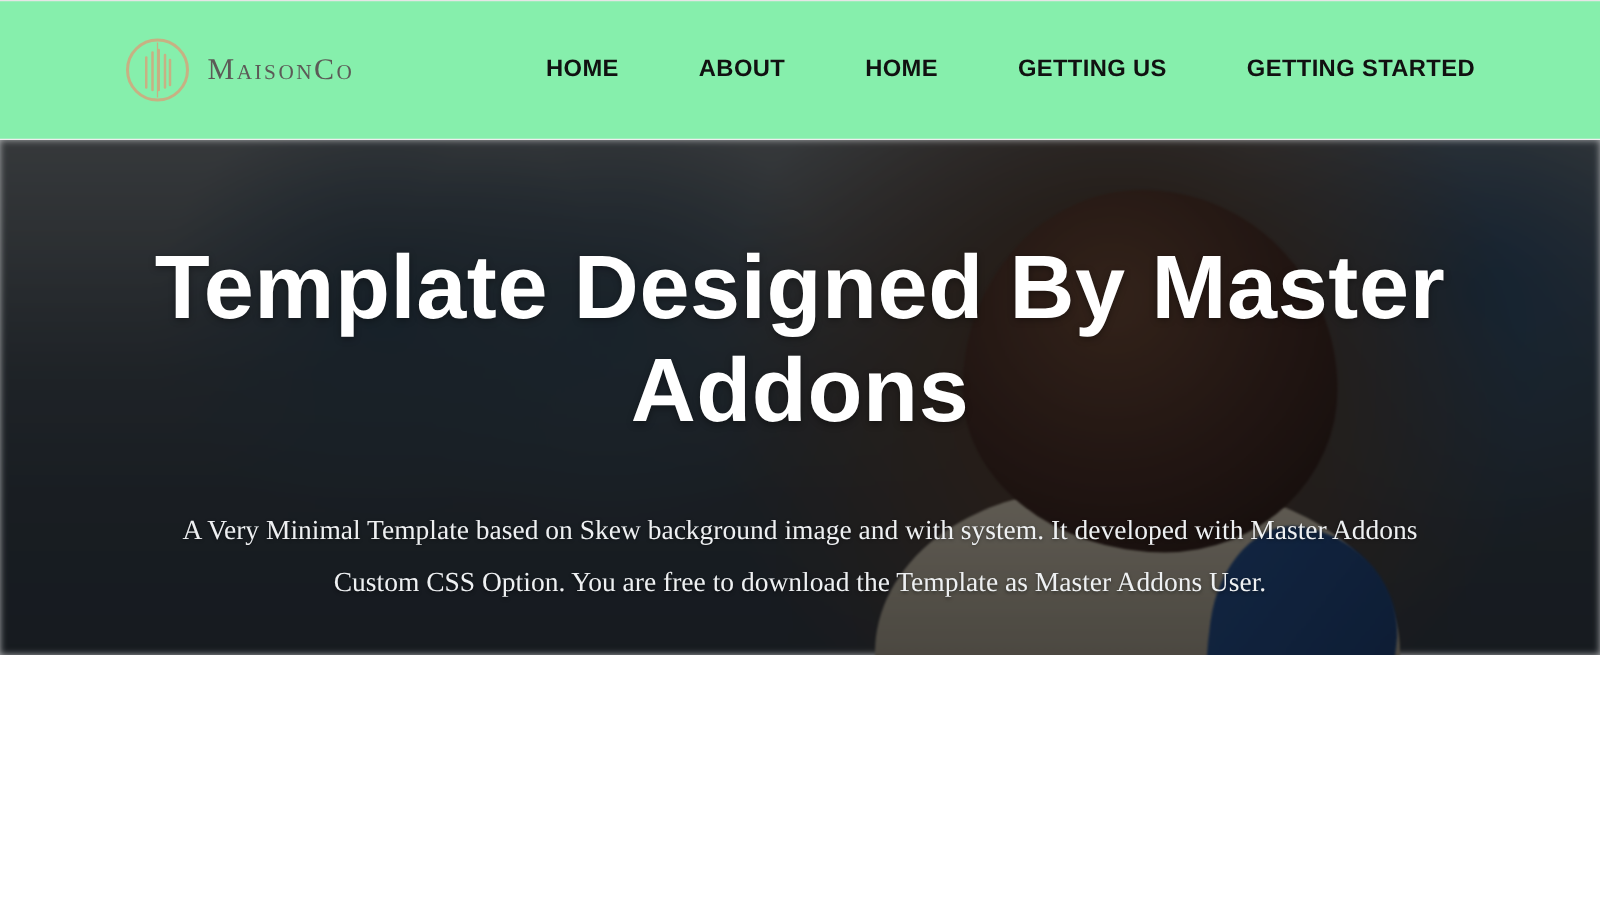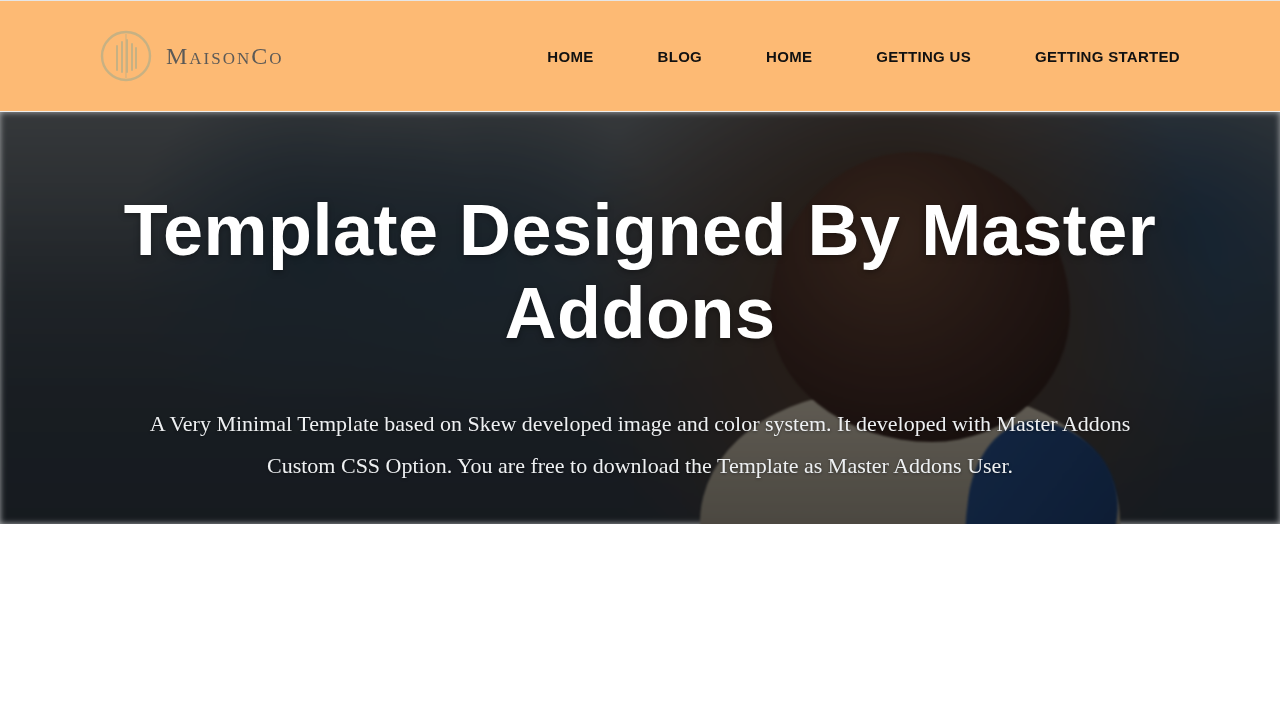--- a/index.html
+++ b/index.html
@@ -2,21 +2,21 @@
 <html><head>
 <meta charset="utf-8">
 <style>
   * { margin: 0; padding: 0; box-sizing: border-box; }
   html, body { width: 1280px; height: 720px; font-family: "Helvetica Neue", Arial, sans-serif; overflow: hidden; background:#fff; }
 
   
   .header {
     width: 100%;
     height: 112px;
-    background: #fdba74;
+    background: #86efac;
     border-top: 1px solid #e6e6e6;
     border-bottom: 1px solid #eeeeee;
     display: flex;
     align-items: center;
     padding: 0 100px 0 100px;
   }
   .logo-wrap {
     display: flex;
     align-items: center;
     gap: 14px;
@@ -30,21 +30,21 @@
     font-family: Georgia, "Times New Roman", serif;
     font-size: 24px;
     letter-spacing: 2px;
     color: #5c5a57;
     font-variant: small-caps;
   }
   .nav {
     display: flex;
     gap: 64px;
     font-weight: 700;
-    font-size: 15px;
+    font-size: 19px;
     letter-spacing: .3px;
     color: #111;
   }
   .nav a {
     text-decoration: none;
     color: #111;
     cursor: pointer;
   }
 
   
@@ -150,35 +150,35 @@
           <line x1="36" y1="38" x2="36" y2="18"></line>
         </g>
         <line x1="26" y1="4" x2="26" y2="48" stroke="#c7b183" stroke-width="1"></line>
       </svg>
     </span>
     <span class="logo-text">MaisonCo</span>
   </div>
 
   <nav class="nav">
     <a>HOME</a>
-    <a>BLOG</a>
+    <a>ABOUT</a>
     <a>HOME</a>
     <a>GETTING US</a>
     <a>GETTING STARTED</a>
   </nav>
 </header>
 
 <section class="hero">
   <div class="hero-bg"></div>
   <div class="figure">
     <div class="shoulder"></div>
     <div class="strap"></div>
     <div class="hair"></div>
   </div>
   <div class="hero-overlay"></div>
 
   <div class="hero-content">
     <h1 class="hero-title">Template Designed By Master Addons</h1>
-    <p class="hero-sub">A Very Minimal Template based on Skew developed image and color system. It developed with Master Addons Custom CSS Option. You are free to download the Template as Master Addons User.</p>
+    <p class="hero-sub">A Very Minimal Template based on Skew background image and with system. It developed with Master Addons Custom CSS Option. You are free to download the Template as Master Addons User.</p>
   </div>
 </section>
 
 <div class="below-hero"></div>
 
 </body></html>

